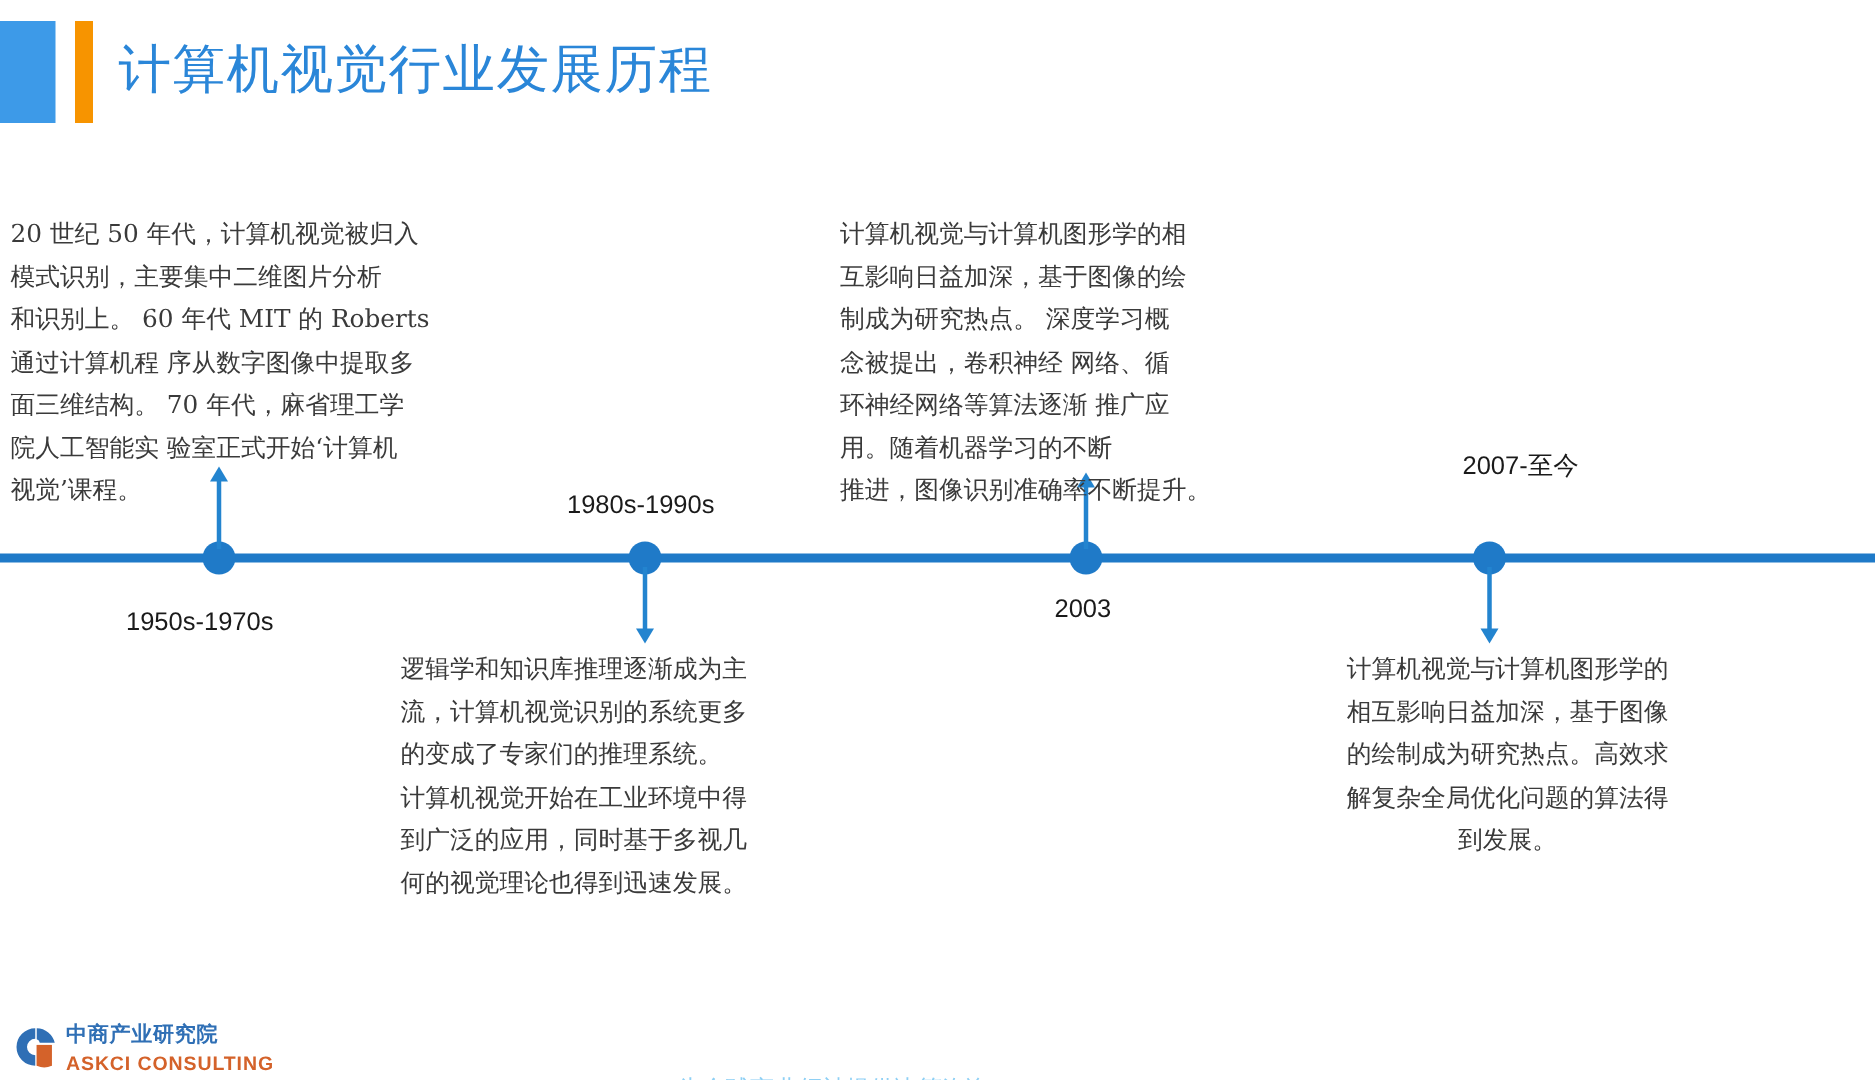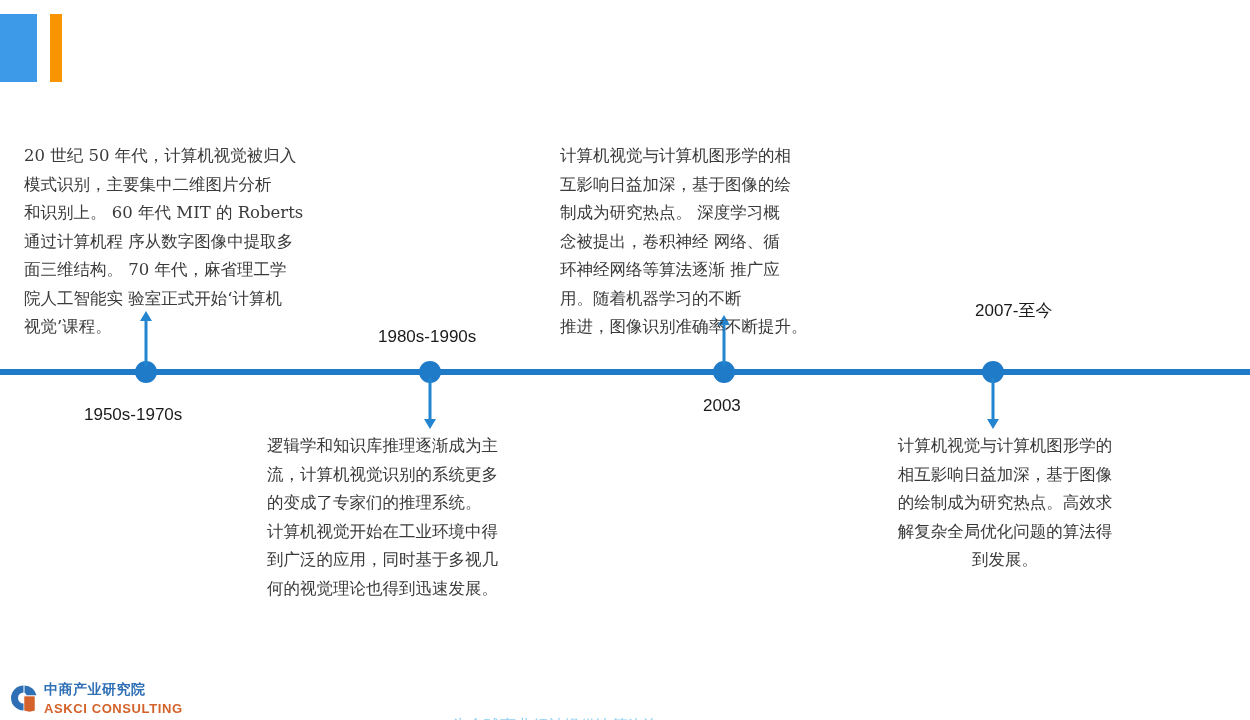--- a/index.html
+++ b/index.html
@@ -175,28 +175,29 @@
     margin-top: 42px;
   }
 </style>
 </head>
 <body>
 
 <div class="slide">
 
   <div class="header-bar-blue"></div>
   <div class="header-bar-orange"></div>
+  <div class="header-title">计算机视觉行业发展历程</div>
 
   <div class="timeline-axis"></div>
 
   <div class="tl-node" style="left:146px;"></div>
   <div class="tl-stem" style="left:146px; top:320px; height:46px;"></div>
   <div class="tl-arrowhead up" style="left:146px; top:311px;"></div>
   <div class="tl-label" style="left:84px; top:405px;">1950s-1970s</div>
-  <div class="body-text" style="left:24px; top:142px; width:350px;">20 世纪 50 年代，计算机视觉被归入
+  <div class="body-text" style="left:7px; top:142px; width:350px;">20 世纪 50 年代，计算机视觉被归入
 模式识别，主要集中二维图片分析
 和识别上。 60 年代 MIT 的 Roberts
 通过计算机程 序从数字图像中提取多
 面三维结构。 70 年代，麻省理工学
 院人工智能实 验室正式开始‘计算机
 视觉’课程。</div>
 
   <div class="tl-node" style="left:430px;"></div>
   <div class="tl-stem" style="left:430px; top:378px; height:42px;"></div>
   <div class="tl-arrowhead down" style="left:430px; top:419px;"></div>

